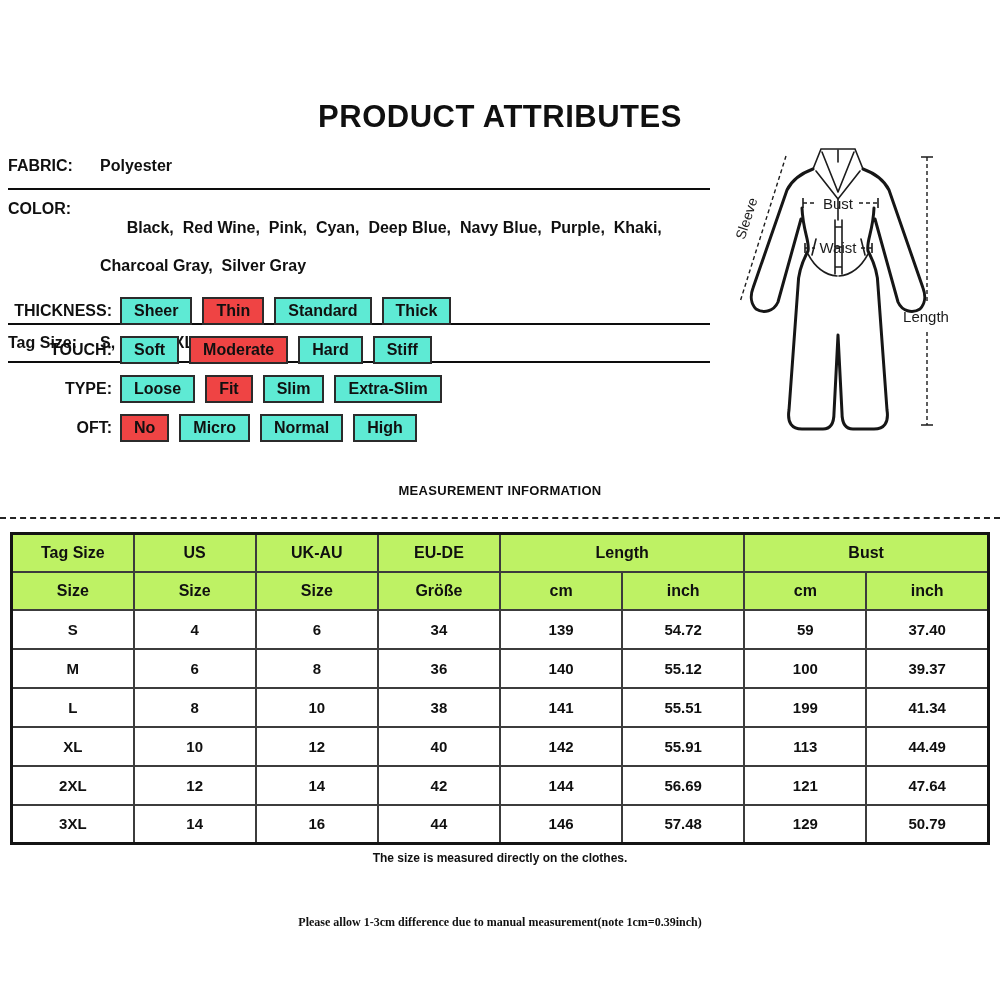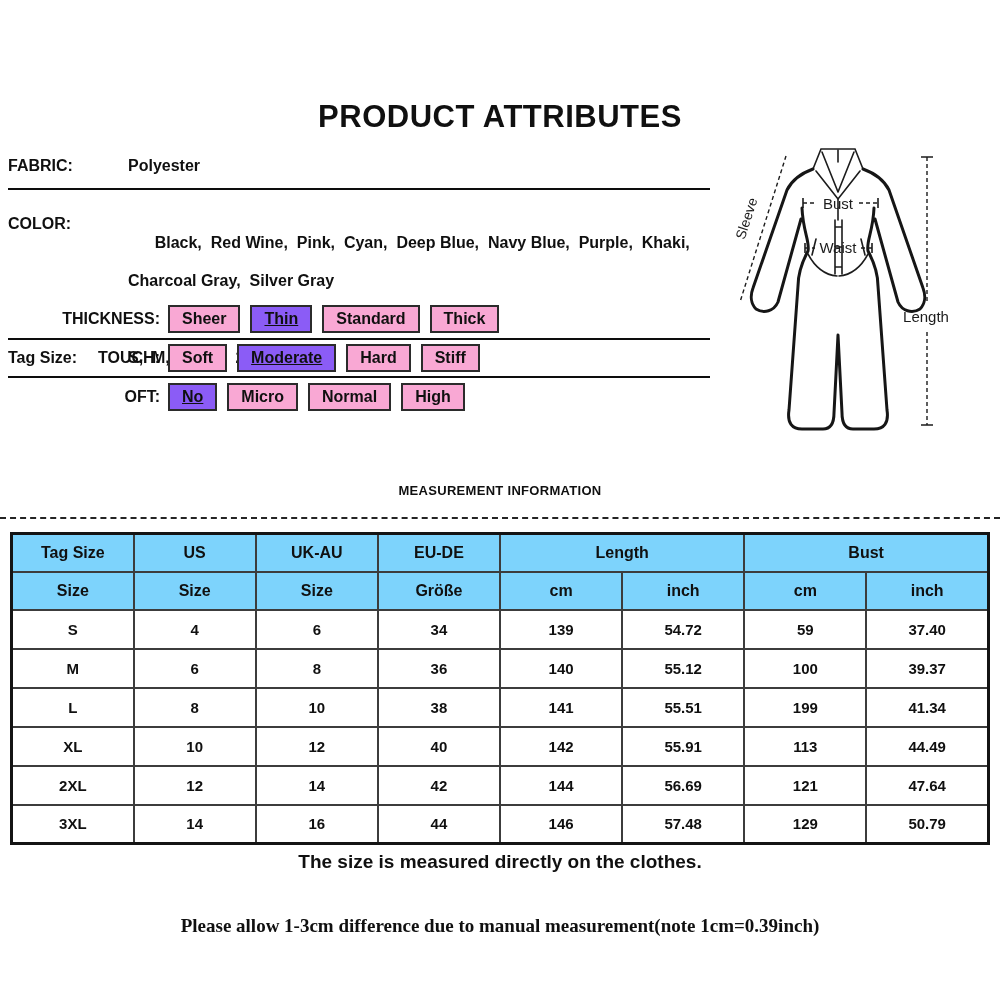--- a/index.html
+++ b/index.html
@@ -16,40 +16,40 @@
   .page-title {
     position:absolute; top:99px; left:0; width:100%;
     text-align:center; font-size:31px; letter-spacing:.5px;
   }
 
   
   .attrs { position:absolute; left:8px; top:146px; width:702px; }
   .attr-row {
     display:flex; align-items:flex-start;
     border-bottom:2px solid #0d0d0d;
-    font-size:16px; line-height:19px;gap:28px;
+    font-size:16px; line-height:19px;
   }
   .attr-row .lbl { flex:0 0 92px; white-space:nowrap; }
   .attr-val { white-space:pre-wrap; }
   .row-fabric { padding:10px 0 13px; }
-  .row-color  { padding:24px 0 10px; }
+  .row-color  { padding:9px 0 10px; }
   .row-color .line2 { display:block; }
   .row-tag    { padding:8px 0 9px; }
 
   
-  .opts { position:absolute; left:0; top:305px;margin-left:48px; }
+  .opts { position:absolute; left:0; top:297px; }
   .opt-row { display:flex; align-items:center; margin-bottom:11px; height:28px; }
   .opt-label { width:112px; text-align:right; margin-right:8px; font-size:16px; white-space:nowrap; }
   .chip {
     display:inline-flex; align-items:center; justify-content:center;
     height:28px; padding:0 12px; margin-right:10px;
-    border:2px solid #2b2b2b; background:#f9a8d4;
+    border:2px solid #2b2b2b; background:#5eead4;
     font-size:16px; white-space:nowrap;
   }
-  .chip.selected { background:#8b5cf6;text-decoration:underline; }
+  .chip.selected { background:#ef4444; }
 
   
   .diagram { position:absolute; left:712px; top:142px; width:278px; height:308px; }
   .diagram svg { width:100%; height:100%; }
   .diagram text {
     font-family:"Liberation Sans","DejaVu Sans",sans-serif;
     font-weight:400; fill:#1c1c1c;
   }
   .garment { fill:none; stroke:#161616; stroke-width:3; stroke-linecap:round; stroke-linejoin:round; }
   .detail  { fill:none; stroke:#1c1c1c; stroke-width:1.6; stroke-linecap:round; }
@@ -67,25 +67,25 @@
   }
 
   table.size-table {
     position:absolute; top:532px; left:10px; width:980px;
     border-collapse:collapse; table-layout:fixed; text-align:center;
     border:3px solid #141414;
   }
   .size-table th, .size-table td {
     border:2px solid #3c3c3c; font-weight:700; overflow:hidden;
   }
-  .size-table thead th { background:#7dd3fc; height:38px; font-size:16px; }
+  .size-table thead th { background:#bef264; height:38px; font-size:16px; }
   .size-table tbody td { background:#ffffff; height:39px; font-size:15px; }
 
   
-  .footnote { position:absolute; left:0; width:100%; text-align:center; font-size:19px; }
+  .footnote { position:absolute; left:0; width:100%; text-align:center; font-size:12px; }
   .footnote-1 { top:851px; }
   .footnote-2 { top:915px;font-family:Liberation Serif, serif; }
 </style>
 </head>
 <body>
 
 <div class="page-title">PRODUCT ATTRIBUTES</div>
 
 <div class="attrs">
   <div class="attr-row row-fabric">
@@ -112,20 +112,27 @@
     <span class="chip selected">Thin</span>
     <span class="chip">Standard</span>
     <span class="chip">Thick</span>
   </div>
   <div class="opt-row">
     <span class="opt-label">TOUCH:</span>
     <span class="chip">Soft</span>
     <span class="chip selected">Moderate</span>
     <span class="chip">Hard</span>
     <span class="chip">Stiff</span>
+  </div>
+  <div class="opt-row">
+    <span class="opt-label">TYPE:</span>
+    <span class="chip">Loose</span>
+    <span class="chip selected">Fit</span>
+    <span class="chip">Slim</span>
+    <span class="chip">Extra-Slim</span>
   </div>
   <div class="opt-row">
     <span class="opt-label">OFT:</span>
     <span class="chip selected">No</span>
     <span class="chip">Micro</span>
     <span class="chip">Normal</span>
     <span class="chip">High</span>
   </div>
 </div>
 

